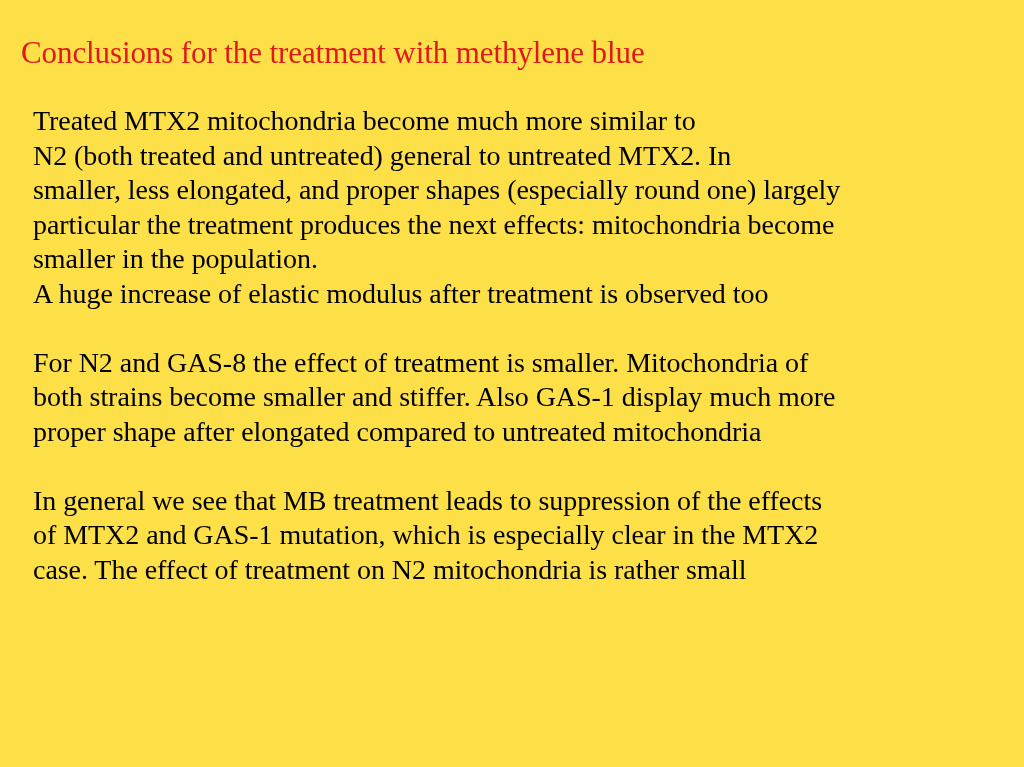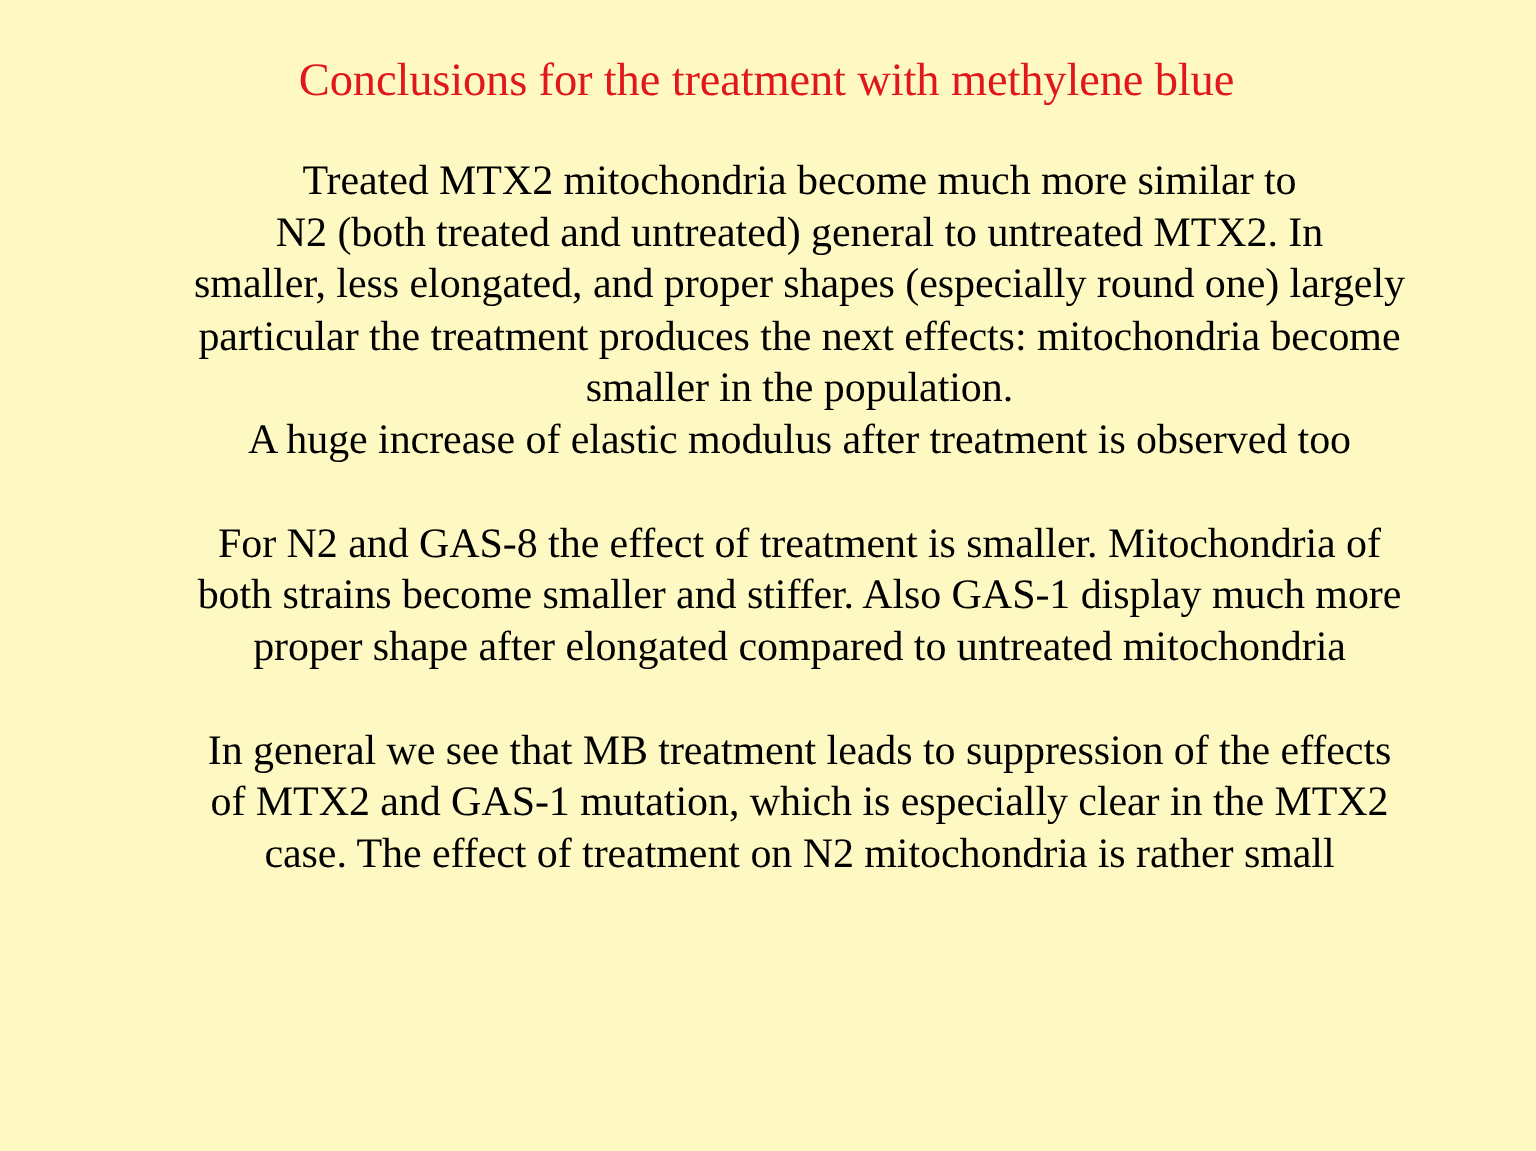--- a/index.html
+++ b/index.html
@@ -11,23 +11,22 @@
     width: 1024px;
     height: 767px;
     overflow: hidden;
     font-family: "Liberation Serif", "DejaVu Serif", serif;
     -webkit-font-smoothing: antialiased;
   }
   .slide {
     position: relative;
     width: 1024px;
     height: 767px;
-    background: #fef9c3;
+    background: #fde047;
     box-sizing: border-box;
-    text-align: center;
   }
   .slide-title {
     position: absolute;
     left: 21px;
     top: 14px;
     width: 980px;
     color: #e0181c;
     font-family: "Liberation Serif", "DejaVu Serif", serif;
     font-size: 31px;
     font-weight: 400;

